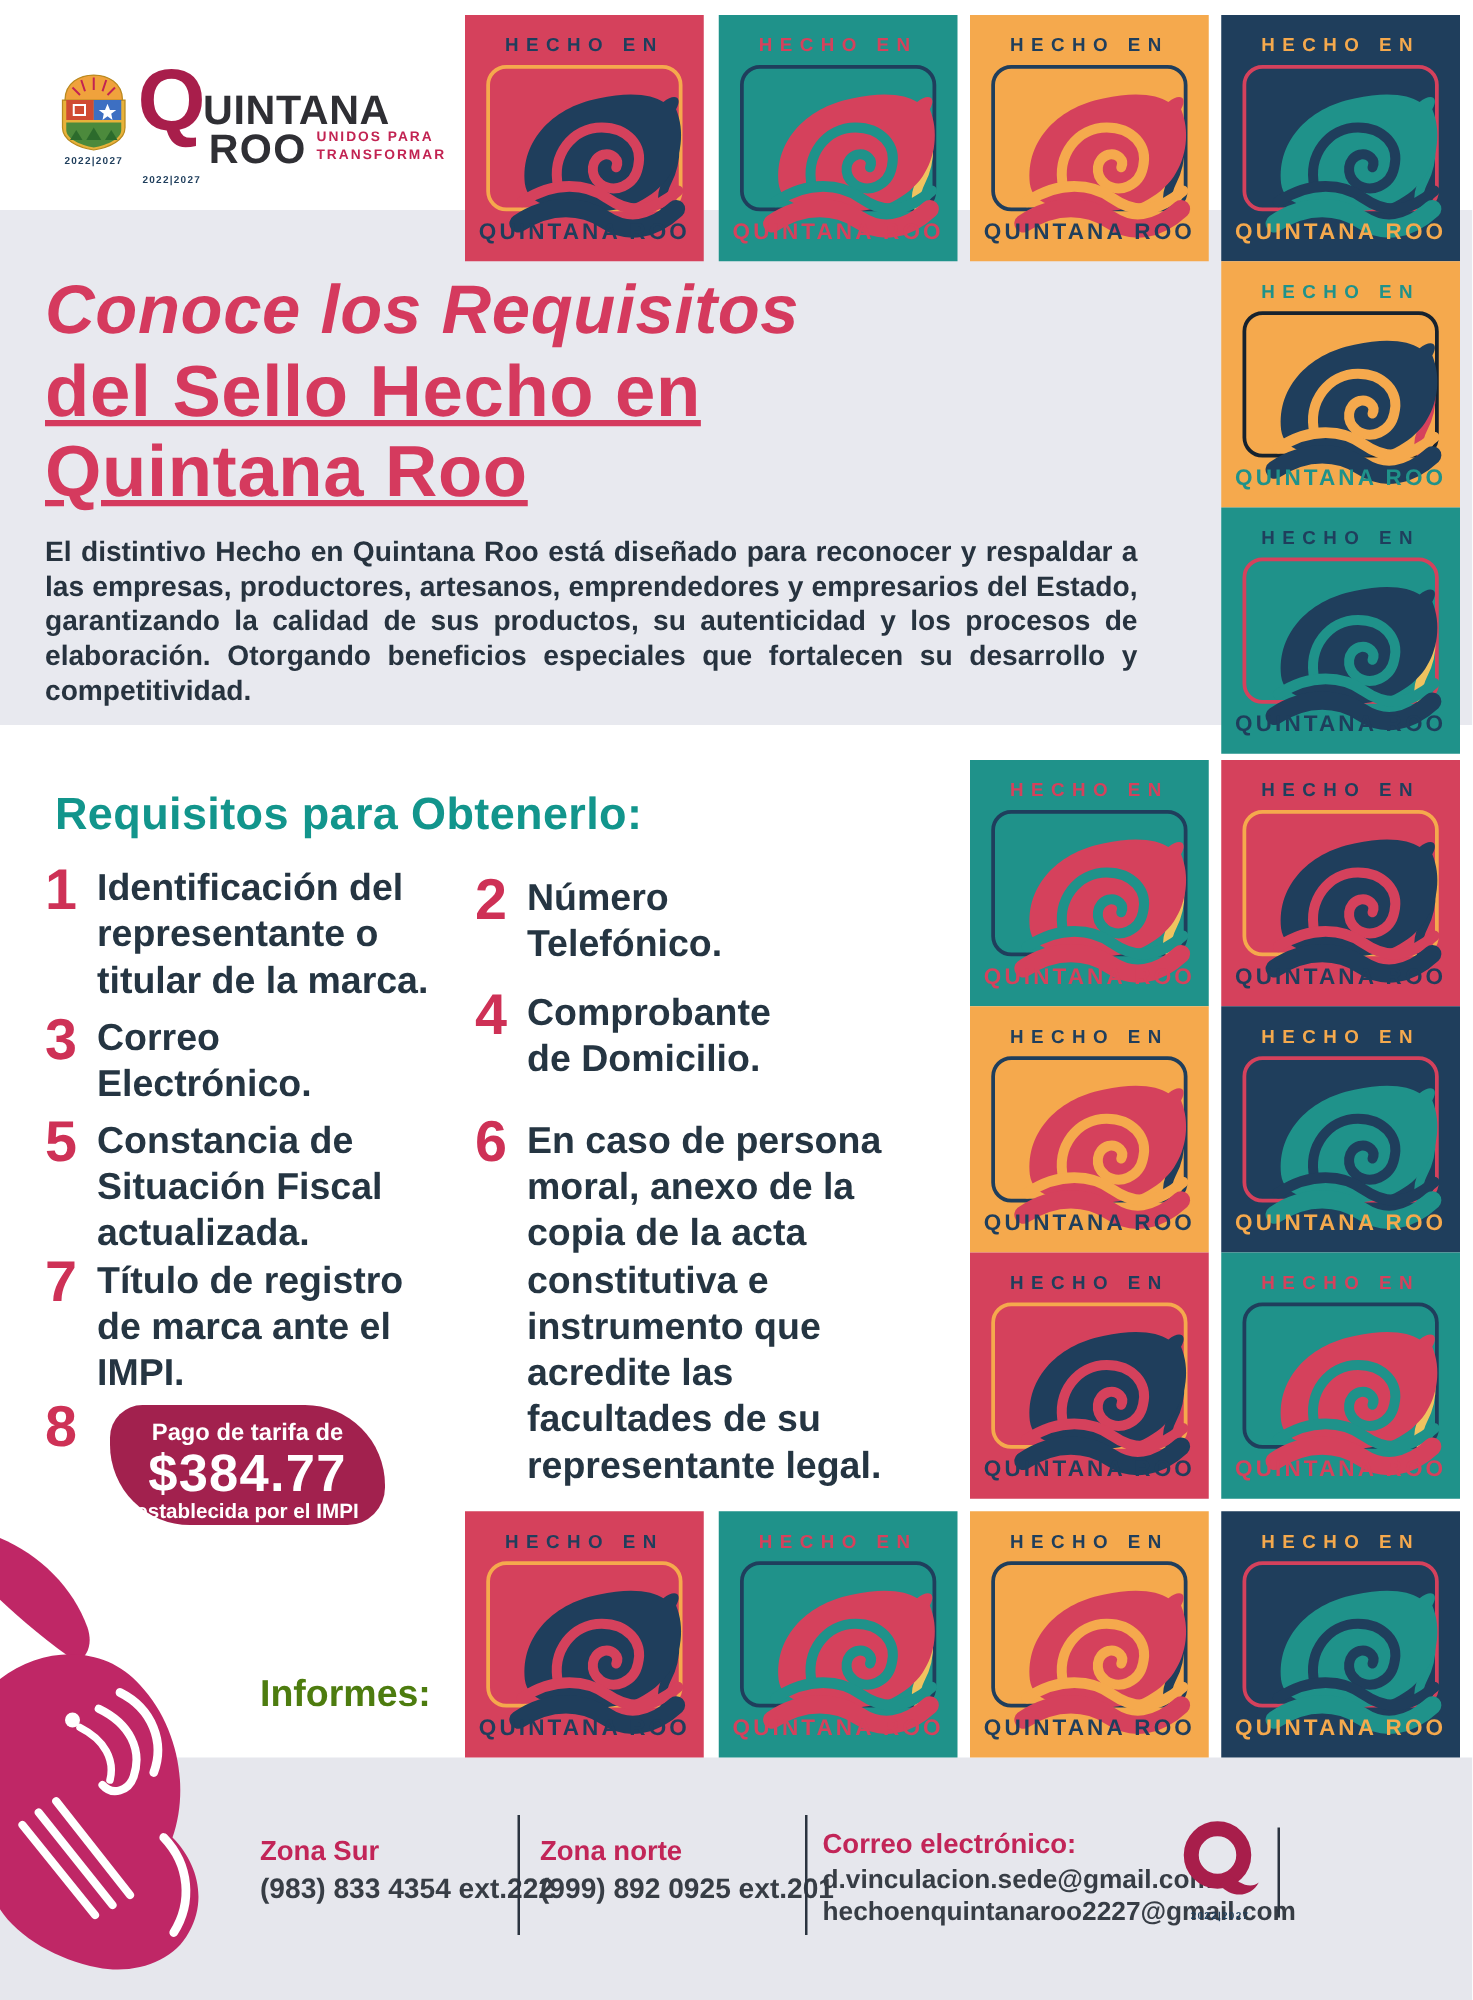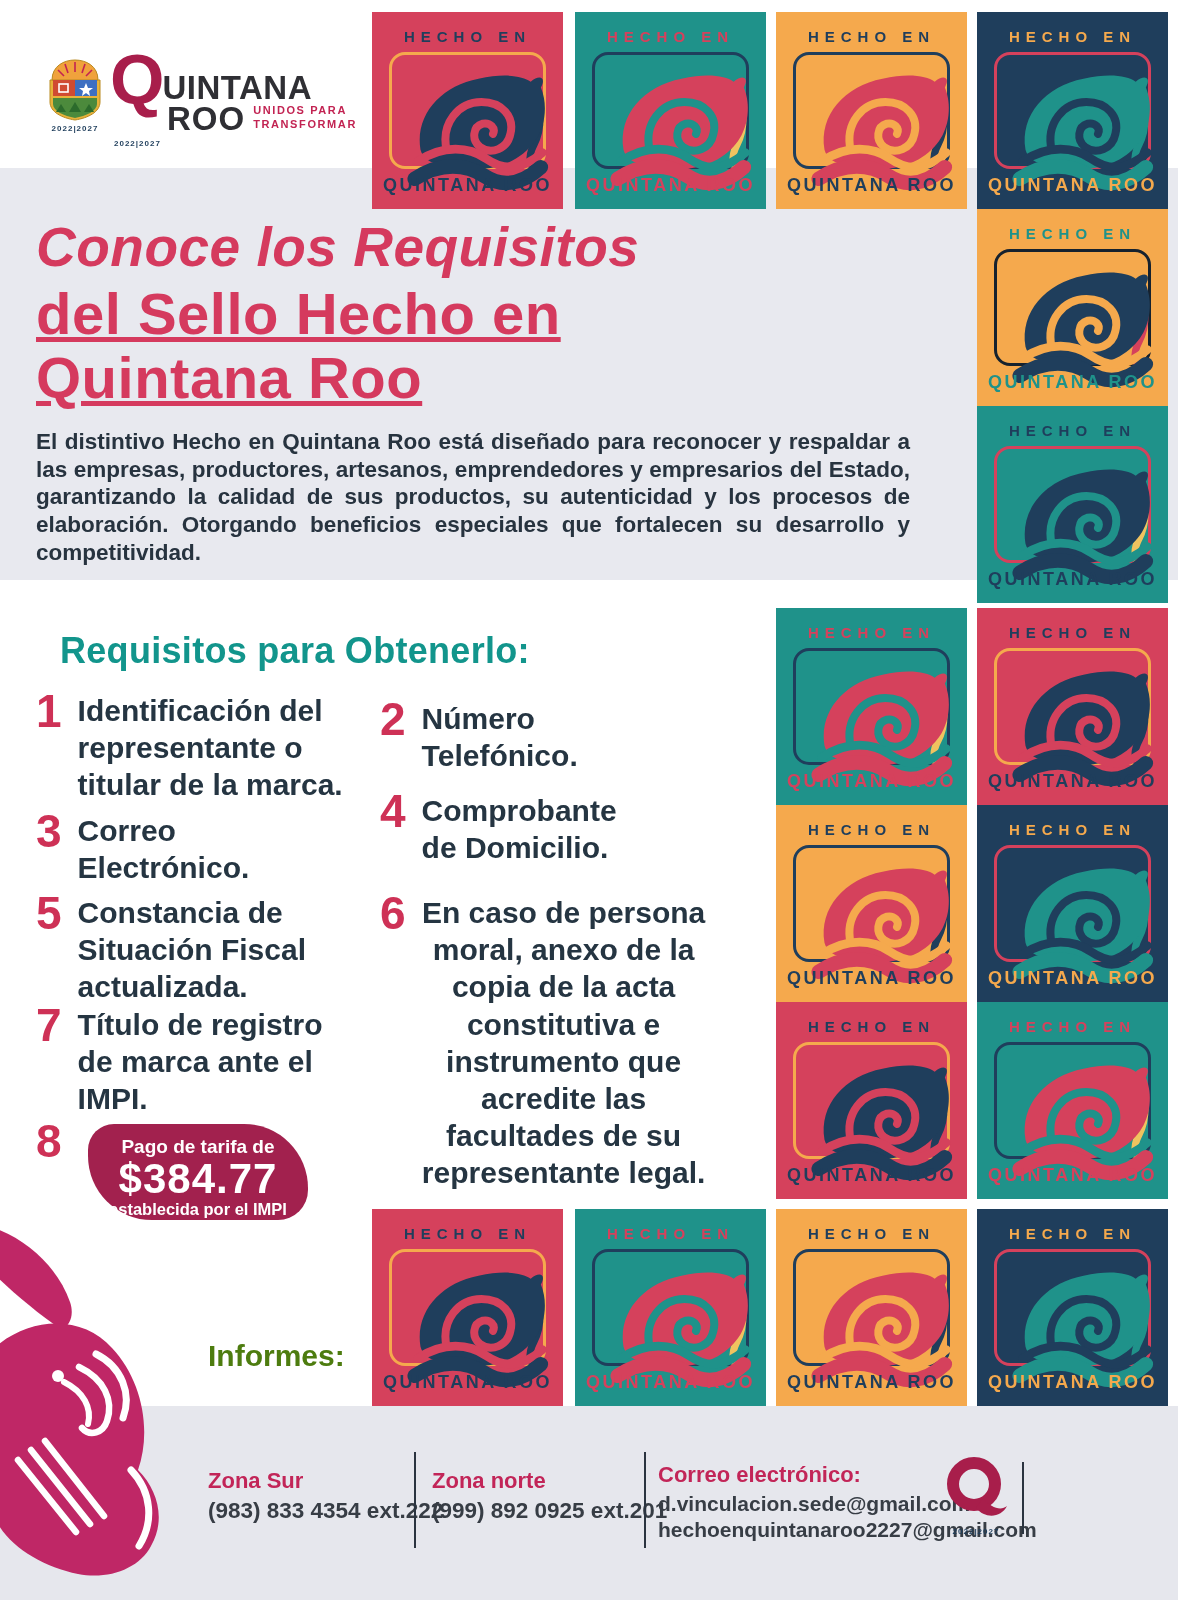--- a/index.html
+++ b/index.html
@@ -26,34 +26,34 @@
   .qr-caption { margin-left:4px; margin-top:4px; font-size:8px; font-weight:bold; color:#1f3e5c; letter-spacing:1px; }
 
   
   .title { position:absolute; left:36px; top:214px; color:#d53a5e; }
   .title-italic { font-style:italic; font-size:55px; font-weight:600; letter-spacing:0.5px; line-height:1.2; }
   .title-bold { font-size:58px; font-weight:800; line-height:1.04; letter-spacing:0.5px; margin-top:4px;text-decoration:underline;}
   .paragraph { position:absolute; left:36px; top:428px; width:874px; color:#27333f;
                font-size:22.5px; font-weight:600; line-height:1.23; text-align:justify; }
 
   
-  .req-heading { position:absolute; left:60px; top:630px; color:#12958c; font-size:36px; font-weight:800; letter-spacing:0.3px; }
+  .req-heading { position:absolute; left:44px; top:630px; color:#12958c; font-size:36px; font-weight:800; letter-spacing:0.3px; }
   .req-item { position:absolute; display:flex; gap:16px; }
   .req-num { color:#ce3156; font-size:46px; font-weight:800; line-height:0.85; }
   .req-text { color:#253542; font-size:30px; font-weight:600; line-height:1.24; max-width:276px; }
   #item-1 { left:36px; top:692px; }
   #item-2 { left:380px; top:700px; }
   #item-3 { left:36px; top:812px; }
   #item-4 { left:380px; top:792px; }
   #item-5 { left:36px; top:894px; }
   #item-6 { left:380px; top:894px; }
   #item-7 { left:36px; top:1006px; }
   #item-8-num { position:absolute; left:36px; top:1114px; color:#ce3156; font-size:46px; font-weight:800; }
   #item-4 .req-text { max-width:200px; }
-  #item-6 .req-text { max-width:284px;text-align:center; }
+  #item-6 .req-text { max-width:284px; }
 
   .fee-badge { position:absolute; left:88px; top:1124px; width:220px; height:96px; background:#a2214e;
                border-radius:26px 64px 30px 64px; color:#ffffff; text-align:center; padding-top:12px; }
   .fee-line1 { font-size:19px; font-weight:bold; }
   .fee-amount { font-size:42px; font-weight:800; line-height:1.0; letter-spacing:1px; }
   .fee-line2 { font-size:16.5px; font-weight:bold; }
 
   
   .tile { position:absolute; width:191px; height:197px; background:var(--bg); }
   .t-top { position:absolute; left:0; right:0; top:16px; text-align:center; color:var(--text);

